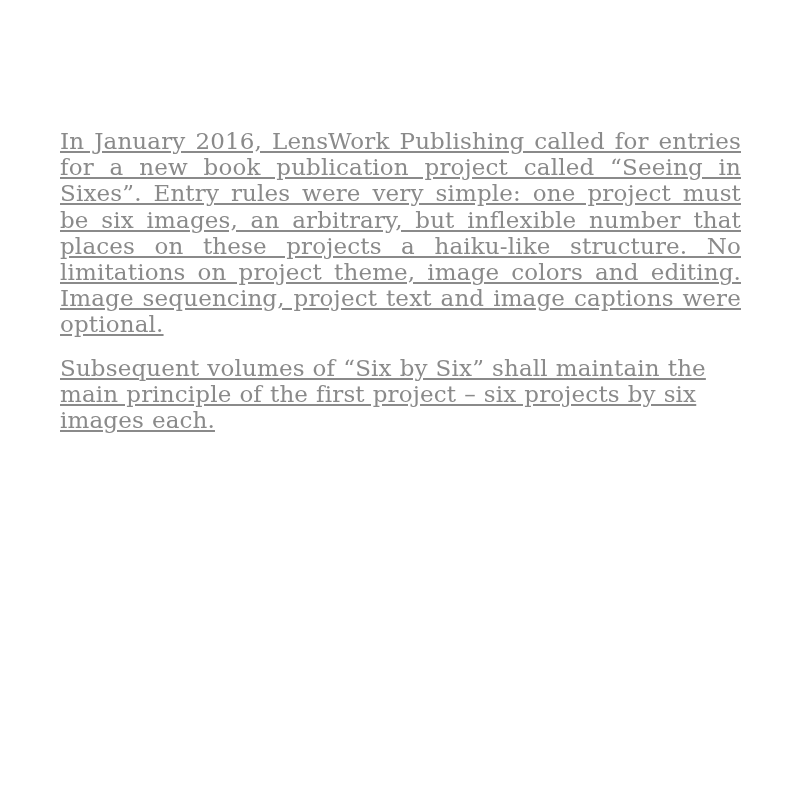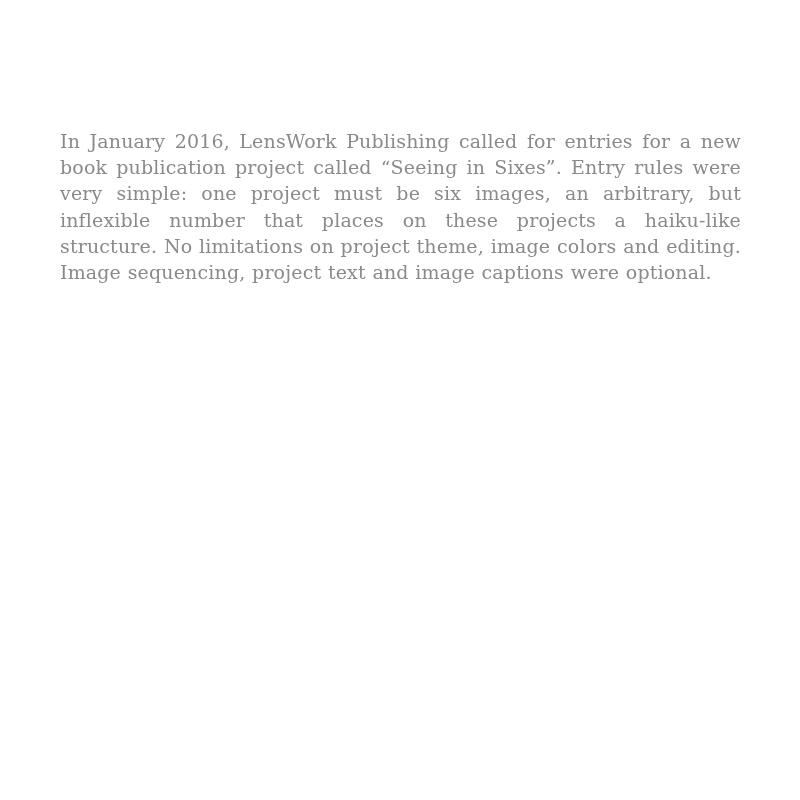--- a/index.html
+++ b/index.html
@@ -15,31 +15,33 @@
     }
     .content {
       position: absolute;
       left: 60px;
       top: 128px;
       width: 681px;
     }
     .para {
       font-family: "DejaVu Serif", serif;
       font-weight: 300;
-      font-size: 19px;
+      font-size: 23px;
       line-height: 26.2px;
       color: #8a8a8a;
       text-align: justify;
       margin: 0 0 17px 0;
       letter-spacing: 0.15px;
       word-spacing: 0.5px;
+      text-decoration: underline;
       -webkit-text-stroke: 0;
     }
     .para.last {
       text-align: left;
     }
   </style>
 </head>
 <body>
 
 <div class="content">
   <p class="para">In January 2016, LensWork Publishing called for entries for a new book publication project called “Seeing in Sixes”. Entry rules were very simple: one project must be six images, an arbitrary, but inflexible number that places on these projects a haiku-like structure. No limitations on project theme, image colors and editing. Image sequencing, project text and image captions were optional.</p>
+  <p class="para last">Subsequent volumes of “Six by Six” shall maintain the main principle of the first project – six projects by six images each.</p>
 </div>
 
 </body></html>

